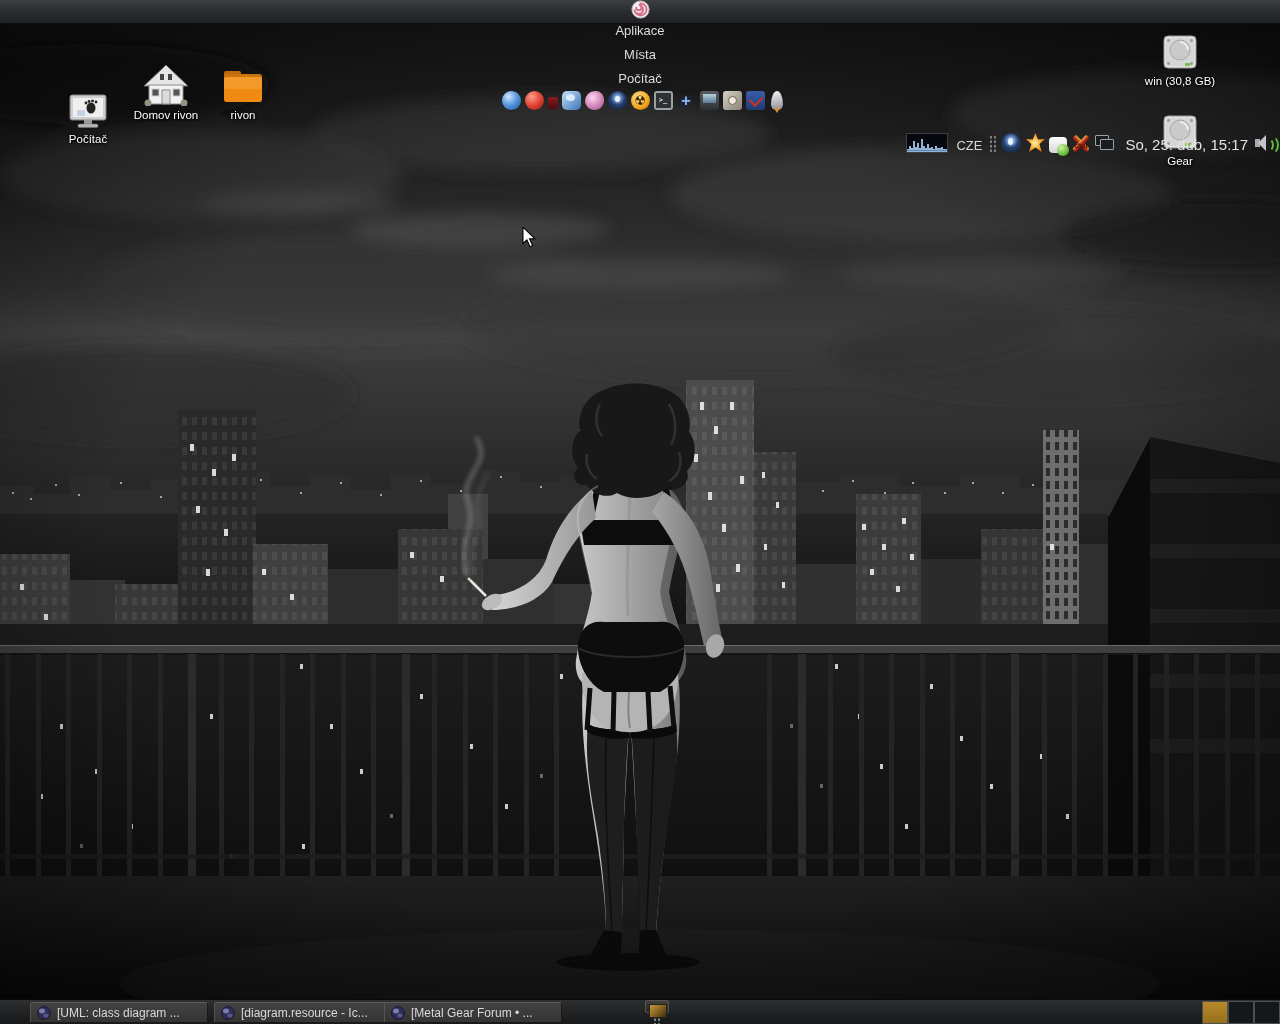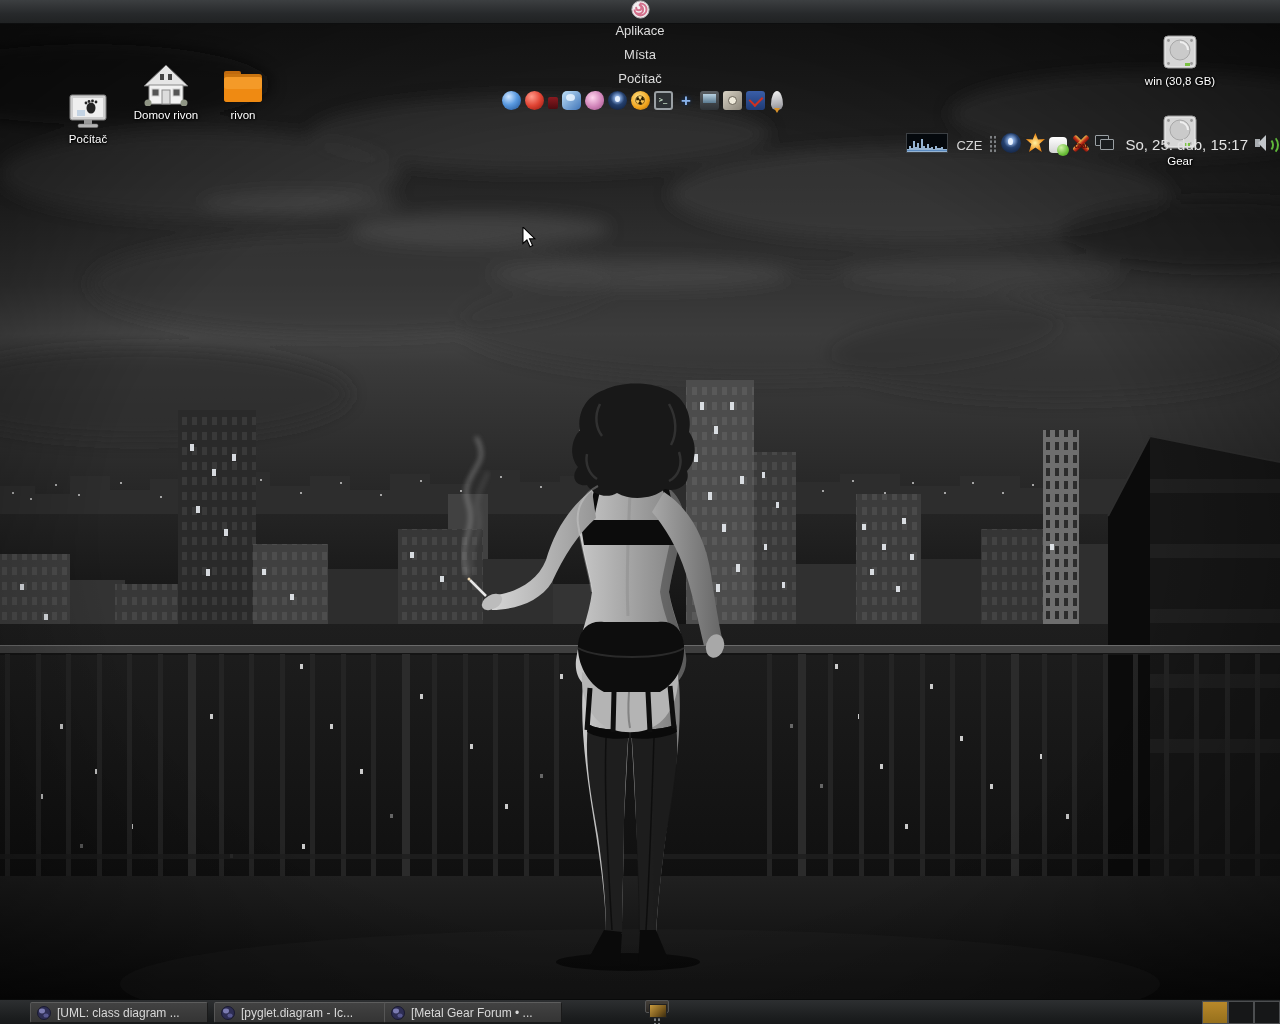--- a/index.html
+++ b/index.html
@@ -557,21 +557,21 @@
       <span class="task-label">[UML: class diagram ...</span>
     </span>
 
     <span class="task" style="left:214px;width:176px;">
       <svg width="14" height="14" viewBox="0 0 14 14">
         <circle cx="7" cy="7" r="6.5" fill="#2e2e54"></circle>
         <circle cx="7" cy="7" r="6.5" fill="none" stroke="#1a1a30"></circle>
         <ellipse cx="5" cy="5" rx="3" ry="2.4" fill="#8f8fc8" opacity="0.8"></ellipse>
         <ellipse cx="9" cy="9.5" rx="2.6" ry="2" fill="#6a6aa8" opacity="0.7"></ellipse>
       </svg>
-      <span class="task-label">[pyglet.diagram - Ic...</span>
+      <span class="task-label">[diagram.resource - Ic...</span>
     </span>
 
     <span class="task" style="left:384px;width:178px;">
       <svg width="14" height="14" viewBox="0 0 14 14">
         <circle cx="7" cy="7" r="6.5" fill="#2e2e54"></circle>
         <circle cx="7" cy="7" r="6.5" fill="none" stroke="#1a1a30"></circle>
         <ellipse cx="5" cy="5" rx="3" ry="2.4" fill="#8f8fc8" opacity="0.8"></ellipse>
         <ellipse cx="9" cy="9.5" rx="2.6" ry="2" fill="#6a6aa8" opacity="0.7"></ellipse>
       </svg>
       <span class="task-label">[Metal Gear Forum • ...</span>

